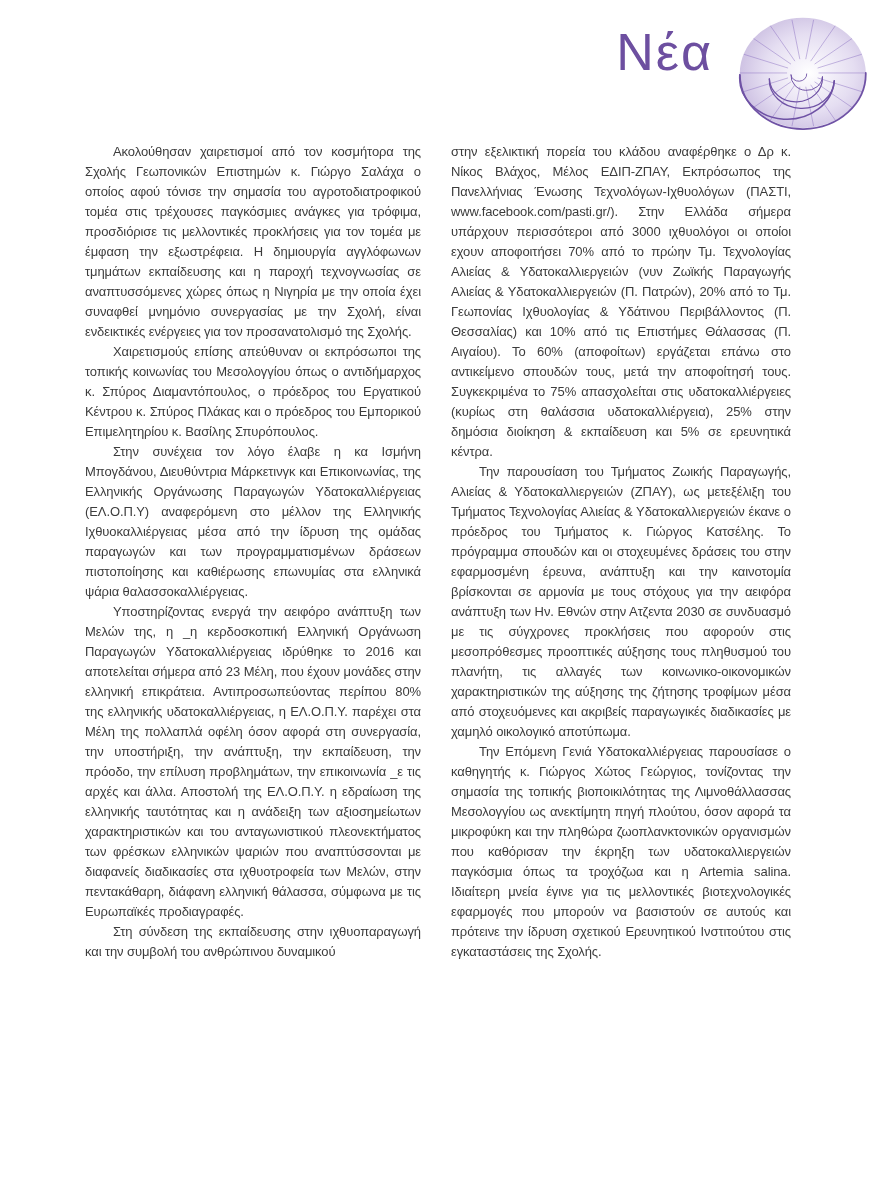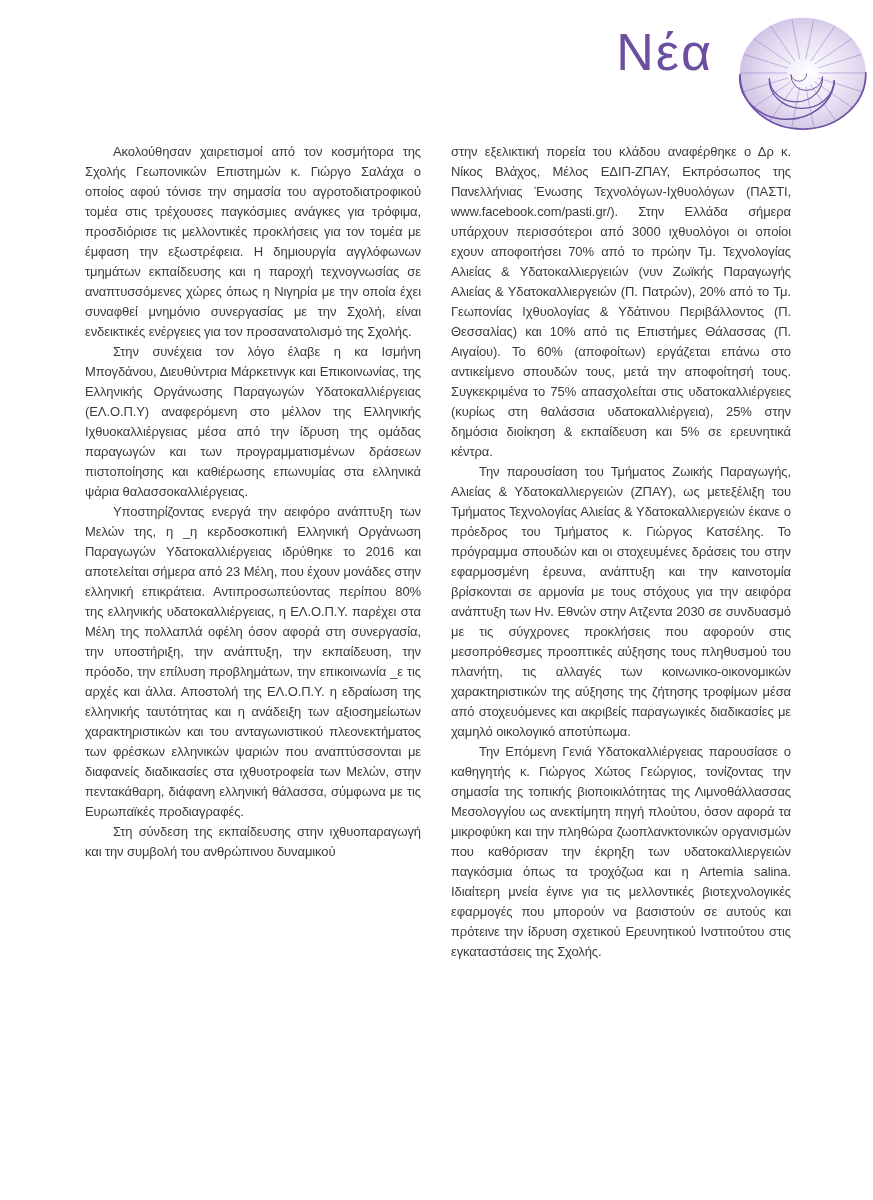--- a/index.html
+++ b/index.html
@@ -114,20 +114,21 @@
       <path d="M125,72 A33,29 0 1 1 59,70" stroke-width="1.4"></path>
       <path d="M59,70 A20,18 0 0 0 113,68" stroke-width="1.2"></path>
       <path d="M113,68 A12,11 0 1 1 81,66" stroke-width="1"></path>
       <path d="M81,66 A7,6 0 0 0 97,65" stroke-width="0.9"></path>
     </g>
   </svg>
 
   <div class="columns">
     <div class="col col-left">
       <p class="indent">Ακολούθησαν χαιρετισμοί από τον κοσμήτορα της Σχολής Γεωπονικών Επιστημών κ. Γιώργο Σαλάχα ο οποίος αφού τόνισε την σημασία του αγροτοδιατροφικού τομέα στις τρέχουσες παγκόσμιες ανάγκες για τρόφιμα, προσδιόρισε τις μελλοντικές προκλήσεις για τον τομέα με έμφαση την εξωστρέφεια. Η δημιουργία αγγλόφωνων τμημάτων εκπαίδευσης και η παροχή τεχνογνωσίας σε αναπτυσσόμενες χώρες όπως η Νιγηρία με την οποία έχει συναφθεί μνημόνιο συνεργασίας με την Σχολή, είναι ενδεικτικές ενέργειες για τον προσανατολισμό της Σχολής.</p>
+      <p class="indent">Χαιρετισμούς επίσης απεύθυναν οι εκπρόσωποι της τοπικής κοινωνίας του Μεσολογγίου όπως ο αντιδήμαρχος κ. Σπύρος Διαμαντόπουλος, ο πρόεδρος του Εργατικού Κέντρου κ. Σπύρος Πλάκας και ο πρόεδρος του Εμπορικού Επιμελητηρίου κ. Βασίλης Σπυρόπουλος.</p>
       <p class="indent">Στην συνέχεια τον λόγο έλαβε η κα Ισμήνη Μπογδάνου, Διευθύντρια Μάρκετινγκ και Επικοινωνίας, της Ελληνικής Οργάνωσης Παραγωγών Υδατοκαλλιέργειας (ΕΛ.Ο.Π.Υ) αναφερόμενη στο μέλλον της Ελληνικής Ιχθυοκαλλιέργειας μέσα από την ίδρυση της ομάδας παραγωγών και των προγραμματισμένων δράσεων πιστοποίησης και καθιέρωσης επωνυμίας στα ελληνικά ψάρια θαλασσοκαλλιέργειας.</p>
       <p class="indent">Υποστηρίζοντας ενεργά την αειφόρο ανάπτυξη των Μελών της, η _η κερδοσκοπική Ελληνική Οργάνωση Παραγωγών Υδατοκαλλιέργειας ιδρύθηκε το 2016 και αποτελείται σήμερα από 23 Μέλη, που έχουν μονάδες στην ελληνική επικράτεια. Αντιπροσωπεύοντας περίπου 80% της ελληνικής υδατοκαλλιέργειας, η ΕΛ.Ο.Π.Υ. παρέχει στα Μέλη της πολλαπλά οφέλη όσον αφορά στη συνεργασία, την υποστήριξη, την ανάπτυξη, την εκπαίδευση, την πρόοδο, την επίλυση προβλημάτων, την επικοινωνία _ε τις αρχές και άλλα. Αποστολή της ΕΛ.Ο.Π.Υ. η εδραίωση της ελληνικής ταυτότητας και η ανάδειξη των αξιοσημείωτων χαρακτηριστικών και του ανταγωνιστικού πλεονεκτήματος των φρέσκων ελληνικών ψαριών που αναπτύσσονται με διαφανείς διαδικασίες στα ιχθυοτροφεία των Μελών, στην πεντακάθαρη, διάφανη ελληνική θάλασσα, σύμφωνα με τις Ευρωπαϊκές προδιαγραφές.</p>
       <p class="indent">Στη σύνδεση της εκπαίδευσης στην ιχθυοπαραγωγή και την συμβολή του ανθρώπινου δυναμικού</p>
     </div>
     <div class="col col-right">
       <p>στην εξελικτική πορεία του κλάδου αναφέρθηκε ο Δρ κ. Νίκος Βλάχος, Μέλος ΕΔΙΠ-ΖΠΑΥ, Εκπρόσωπος της Πανελλήνιας Ένωσης Τεχνολόγων-Ιχθυολόγων (ΠΑΣΤΙ, www.facebook.com/pasti.gr/). Στην Ελλάδα σήμερα υπάρχουν περισσότεροι από 3000 ιχθυολόγοι οι οποίοι εχουν αποφοιτήσει 70% από το πρώην Τμ. Τεχνολογίας Αλιείας &amp; Υδατοκαλλιεργειών (νυν Ζωϊκής Παραγωγής Αλιείας &amp; Υδατοκαλλιεργειών (Π. Πατρών), 20% από το Τμ. Γεωπονίας Ιχθυολογίας &amp; Υδάτινου Περιβάλλοντος (Π. Θεσσαλίας) και 10% από τις Επιστήμες Θάλασσας (Π. Αιγαίου). Το 60% (αποφοίτων) εργάζεται επάνω στο αντικείμενο σπουδών τους, μετά την αποφοίτησή τους. Συγκεκριμένα το 75% απασχολείται στις υδατοκαλλιέργειες (κυρίως στη θαλάσσια υδατοκαλλιέργεια), 25% στην δημόσια διοίκηση &amp; εκπαίδευση και 5% σε ερευνητικά κέντρα.</p>
       <p class="indent">Την παρουσίαση του Τμήματος Ζωικής Παραγωγής, Αλιείας &amp; Υδατοκαλλιεργειών (ΖΠΑΥ), ως μετεξέλιξη του Τμήματος Τεχνολογίας Αλιείας &amp; Υδατοκαλλιεργειών έκανε ο πρόεδρος του Τμήματος κ. Γιώργος Κατσέλης. Το πρόγραμμα σπουδών και οι στοχευμένες δράσεις του στην εφαρμοσμένη έρευνα, ανάπτυξη και την καινοτομία βρίσκονται σε αρμονία με τους στόχους για την αειφόρα ανάπτυξη των Ην. Εθνών στην Ατζεντα 2030 σε συνδυασμό με τις σύγχρονες προκλήσεις που αφορούν στις μεσοπρόθεσμες προοπτικές αύξησης τους πληθυσμού του πλανήτη, τις αλλαγές των κοινωνικο-οικονομικών χαρακτηριστικών της αύξησης της ζήτησης τροφίμων μέσα από στοχευόμενες και ακριβείς παραγωγικές διαδικασίες με χαμηλό οικολογικό αποτύπωμα.</p>
       <p class="indent">Την Επόμενη Γενιά Υδατοκαλλιέργειας παρουσίασε ο καθηγητής κ. Γιώργος Χώτος Γεώργιος, τονίζοντας την σημασία της τοπικής βιοποικιλότητας της Λιμνοθάλλασσας Μεσολογγίου ως ανεκτίμητη πηγή πλούτου, όσον αφορά τα μικροφύκη και την πληθώρα ζωοπλανκτονικών οργανισμών που καθόρισαν την έκρηξη των υδατοκαλλιεργειών παγκόσμια όπως τα τροχόζωα και η Artemia salina. Ιδιαίτερη μνεία έγινε για τις μελλοντικές βιοτεχνολογικές εφαρμογές που μπορούν να βασιστούν σε αυτούς και πρότεινε την ίδρυση σχετικού Ερευνητικού Ινστιτούτου στις εγκαταστάσεις της Σχολής.</p>
     </div>
   </div>

